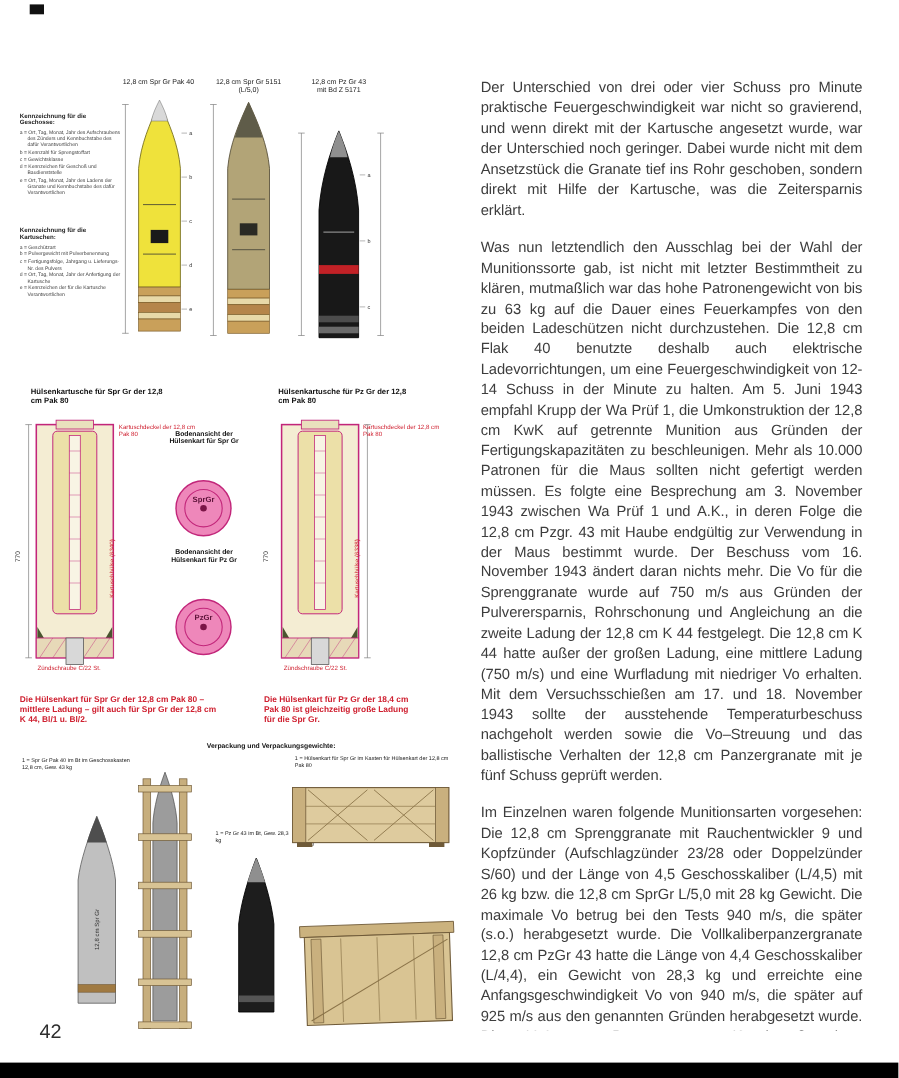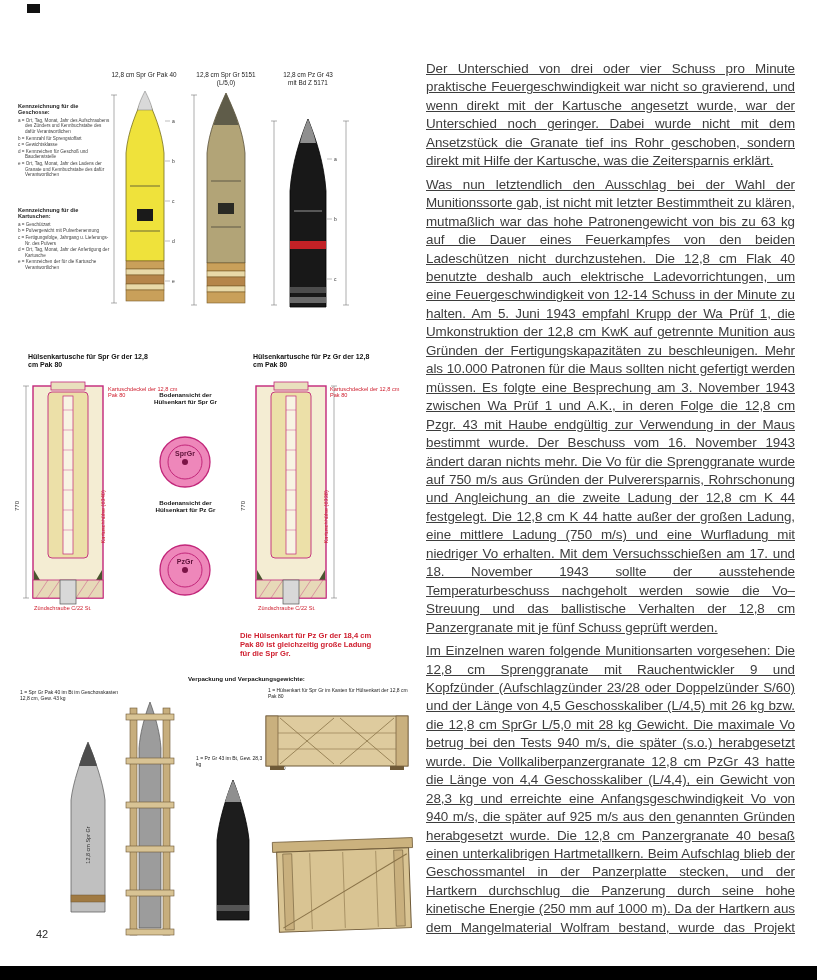--- a/index.html
+++ b/index.html
@@ -3,25 +3,25 @@
 <meta charset="utf-8">
 <style>
   * { margin:0; padding:0; box-sizing:border-box; }
   html,body { background:#ffffff; }
   body { font-family:"Liberation Sans", sans-serif; }
   .page { position:relative; width:817px; height:980px; background:#fff; overflow:hidden; }
   .abs { position:absolute; }
 
   .regmark { position:absolute; left:27px; top:4px; width:13px; height:9px; background:#111; }
   .bottombar { position:absolute; left:0; top:966px; width:817px; height:14px; background:#000; }
-  .pagenum { position:absolute; left:36px; top:928px; font-size:11px; color:#2e2e2e; }
+  .pagenum { position:absolute; left:36px; top:928px; font-size:18px; color:#2e2e2e; }
 
   .body-text { position:absolute; left:421px; top:55px; width:379px; height:882px; overflow:hidden;
                font-size:13.4px; line-height:18.45px; color:#3d3d3d; text-align:justify; letter-spacing:-0.05px; }
-  .body-text p { margin:5px;text-decoration:underline; }
+  .body-text p { margin:16px; }
 
   .figure { position:absolute; left:18px; top:55px; width:398px; height:905px; }
 
   .legend { position:absolute; left:0; width:92px; color:#444; }
   .legend-title { font-size:5.6px; font-weight:bold; color:#222; line-height:6.4px; margin-bottom:2px; }
   .legend-item { font-size:4.6px; line-height:5.6px; margin-bottom:1px; padding-left:7px; text-indent:-7px; }
 
   .shell-label { position:absolute; font-size:6.4px; line-height:7.6px; color:#222; text-align:center; width:80px; }
   .shell-label span { display:block; }
 
@@ -230,20 +230,21 @@
 
     <div class="red-label" style="left:90px; top:331px;">Kartuschdeckel der 12,8 cm Pak 80</div>
     <div class="red-label" style="left:312px; top:331px;">Kartuschdeckel der 12,8 cm Pak 80</div>
     <div class="red-label rot" style="left:88px; top:482px;">Kartuschhülse (6340)</div>
     <div class="red-label rot" style="left:311px; top:482px;">Kartuschhülse (6338)</div>
     <div class="red-label" style="left:16px; top:550px; width:90px;">Zündschraube C/22 St.</div>
     <div class="red-label" style="left:240px; top:550px; width:90px;">Zündschraube C/22 St.</div>
     <div class="dim-label" style="left:2px; top:450px;">770</div>
     <div class="dim-label" style="left:228px; top:450px;">770</div>
 
+    <div class="red-caption" style="left:0; top:576px; width:180px;">Die Hülsenkart für Spr Gr der 12,8 cm Pak 80 – mittlere Ladung – gilt auch für Spr Gr der 12,8 cm K 44, Bl/1 u. Bl/2.</div>
     <div class="red-caption" style="left:222px; top:576px; width:142px;">Die Hülsenkart für Pz Gr der 18,4 cm Pak 80 ist gleichzeitig große Ladung für die Spr Gr.</div>
 
     <div class="pack-title" style="left:170px; top:620px; width:145px;">Verpackung und Verpackungsgewichte:</div>
     <div class="pack-caption" style="left:2px; top:634px; width:108px;">1 = Spr Gr Pak 40 im Bt im Geschosskasten 12,8 cm, Gew. 43 kg</div>
     <div class="pack-caption" style="left:250px; top:632px; width:142px;">1 = Hülsenkart für Spr Gr im Kasten für Hülsenkart der 12,8 cm Pak 80</div>
     <div class="pack-caption" style="left:178px; top:700px; width:72px;">1 = Pz Gr 43 im Bt, Gew. 28,3 kg</div>
     <div class="pack-caption" style="left:252px; top:704px; width:138px;">1 = Hülsenkart für Pz Gr im Kasten für Hülsenkart der 12,8 cm Pak 80</div>
 
     <svg class="abs" style="left:0; top:645px;" width="398" height="245" viewBox="0 0 398 245">
 

